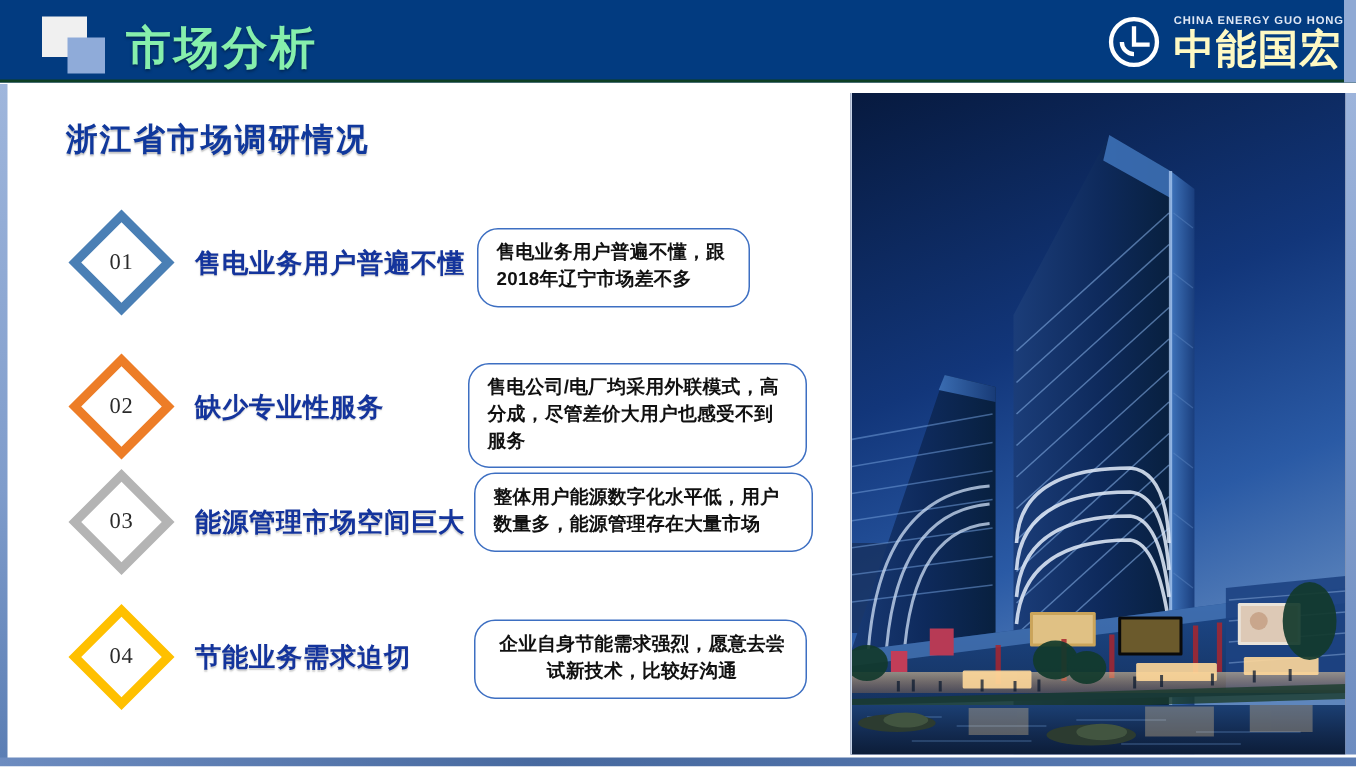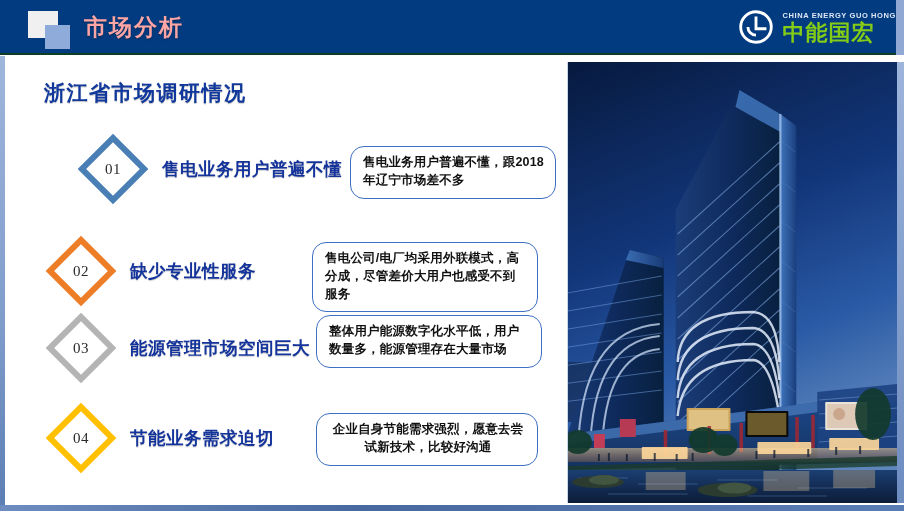--- a/index.html
+++ b/index.html
@@ -49,60 +49,60 @@
     width: 30px; height: 27px;
     background: #f0f0f0;
   }
   .sq-blue {
     position: absolute; left: 17px; top: 14px;
     width: 25px; height: 24px;
     background: #8fabd9;
   }
   .header-title {
     position: absolute; left: 84px; top: 12px;
-    font-size: 23px; font-weight: 700; color: #fca5a5;
+    font-size: 30px; font-weight: 700; color: #86efac;
     letter-spacing: 2px;
     text-shadow: 0 1px 2px rgba(0,0,0,.35);
     text-align: center;
   }
   .logo {
     position: absolute; right: 8px; top: 9px;
     display: flex; align-items: center; gap: 9px;
   }
   .logo-mark {
     width: 36px; height: 36px;
     position: relative;
   }
   .logo-text { display: flex; flex-direction: column; justify-content: center; }
   .logo-en {
     font-size: 7.5px; color: #dfe7f4; letter-spacing: .6px;
     font-weight: 700; white-space: nowrap; margin-bottom: 2px;
   }
   .logo-cn {
-    font-size: 22px; color: #84cc16; font-weight: 700;
+    font-size: 27px; color: #fef9c3; font-weight: 700;
     letter-spacing: 1px; line-height: 1; white-space: nowrap;
   }
 
   
   .content {
     position: absolute; left: 0; top: 57px;
     width: 566px; height: 448px;
   }
   .section-title {
     position: absolute; left: 44px; top: 22px;
     font-size: 21px; font-weight: 700; color: #10389c;
     letter-spacing: 1.5px;
     text-shadow: 0 1px 1px rgba(120,120,120,.45);
   }
 
   .row {
     position: absolute; left: 0; width: 566px;
     display: flex; align-items: center;
   }
-  .row-1 { top: 73px;  height: 78px; margin-left: 32px; }
+  .row-1 { top: 79px;  height: 78px; }
   .row-2 { top: 175px; height: 78px; }
   .row-3 { top: 250px; height: 82px; }
   .row-4 { top: 340px; height: 82px; }
 
   .diamond-wrap {
     position: relative;
     width: 78px; height: 72px;
     margin-left: 42px;
     flex: 0 0 auto;
     display: flex; align-items: center; justify-content: center;
@@ -133,21 +133,21 @@
 
   .bubble {
     position: absolute;
     border: 1.4px solid #3d6fc2;
     border-radius: 14px;
     background: #ffffff;
     padding: 7px 10px 8px 12px;
     font-size: 12.5px; font-weight: 700; color: #111111;
     line-height: 1.42; letter-spacing: .2px;
   }
-  .b1 { left: 318px; top: 16px;  width: 206px; }
+  .b1 { left: 318px; top: 16px;  width: 182px; }
   .b2 { left: 312px; top: 10px;  width: 226px; }
   .b3 { left: 316px; top: 8px;   width: 226px; }
   .b4 { left: 316px; top: 16px;  width: 222px; text-align: center; }
 
   
   .photo {
     position: absolute; left: 567px; top: 62px;
     width: 330px; height: 441px;
     overflow: hidden;
     background: #0a2050;

